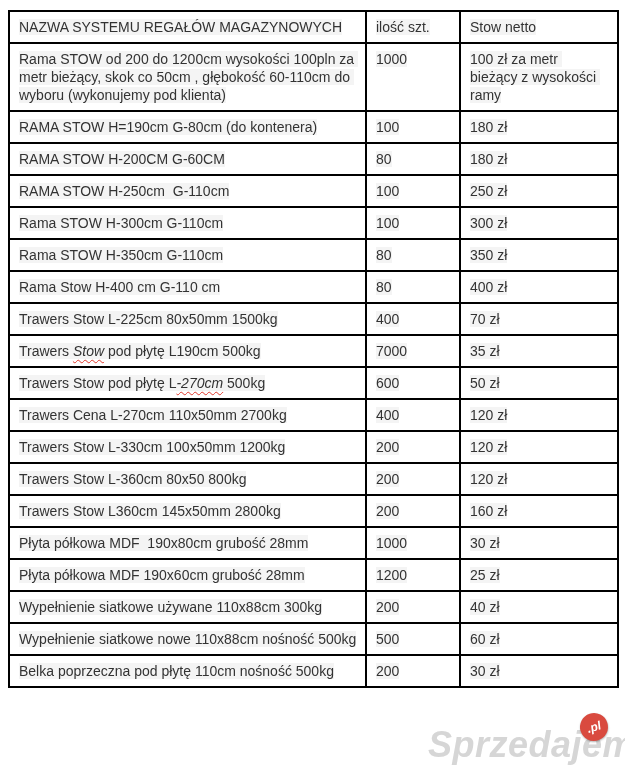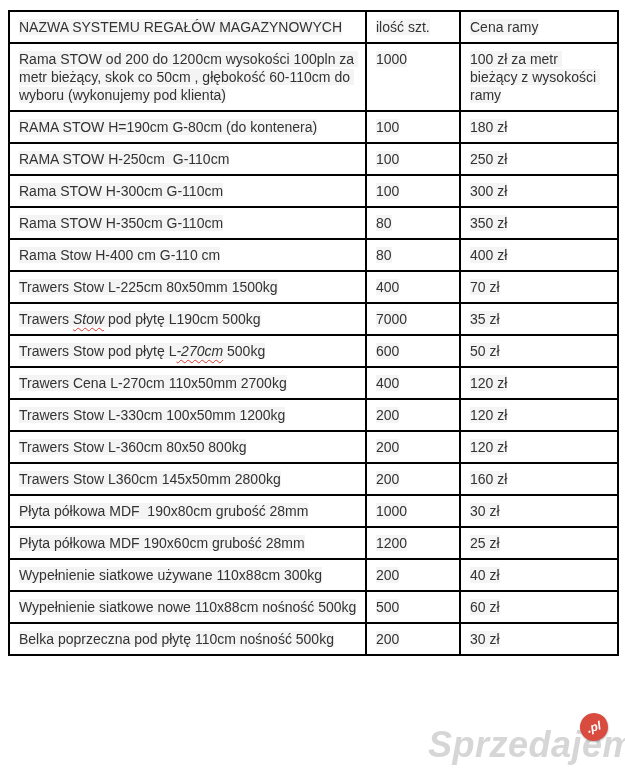--- a/index.html
+++ b/index.html
@@ -93,32 +93,37 @@
 <table class="price-table">
   <colgroup>
     <col style="width:357px">
     <col style="width:94px">
     <col style="width:158px">
   </colgroup>
   <thead>
     <tr>
       <th><span class="txt">NAZWA SYSTEMU REGAŁÓW MAGAZYNOWYCH</span></th>
       <th><span class="txt">ilość szt.</span></th>
-      <th><span class="txt">Cena ramy</span></th>
+      <th><span class="txt">Stow netto</span></th>
     </tr>
   </thead>
   <tbody>
       <tr>
         <td><span class="txt"><span>Rama STOW od 200 do 1200cm wysokości 100pln za metr bieżący, skok co 50cm , głębokość 60-110cm do wyboru (wykonujemy pod klienta)</span></span></td>
         <td><span class="txt">1000</span></td>
         <td><span class="txt">100 zł za metr bieżący z wysokości ramy</span></td>
       </tr>
       <tr>
         <td><span class="txt"><span>RAMA STOW H=190cm G-80cm (do kontenera)</span></span></td>
         <td><span class="txt">100</span></td>
+        <td><span class="txt">180 zł</span></td>
+      </tr>
+      <tr>
+        <td><span class="txt"><span>RAMA STOW H-200CM G-60CM</span></span></td>
+        <td><span class="txt">80</span></td>
         <td><span class="txt">180 zł</span></td>
       </tr>
       <tr>
         <td><span class="txt"><span>RAMA STOW H-250cm  G-110cm</span></span></td>
         <td><span class="txt">100</span></td>
         <td><span class="txt">250 zł</span></td>
       </tr>
       <tr>
         <td><span class="txt"><span>Rama STOW H-300cm G-110cm</span></span></td>
         <td><span class="txt">100</span></td>

